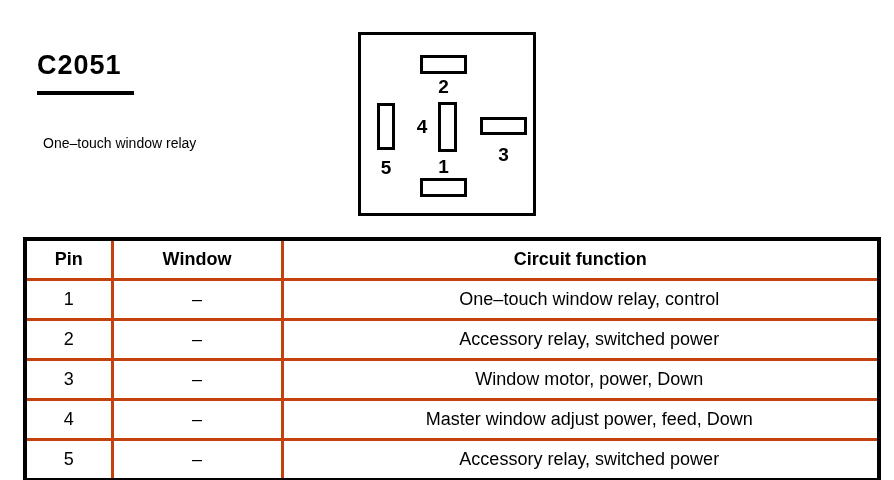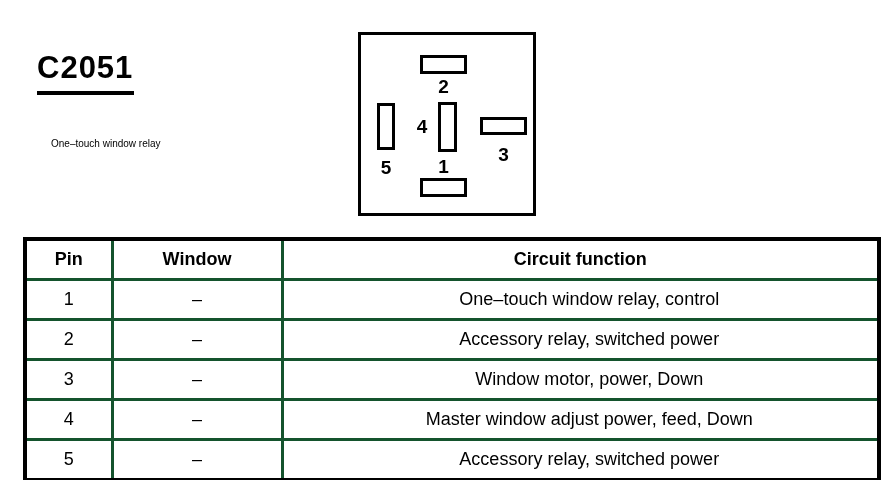--- a/index.html
+++ b/index.html
@@ -11,41 +11,40 @@
     color: #000000;
     font-family: "Liberation Sans", sans-serif;
     overflow: hidden;
   }
 
   
   .title {
     position: absolute;
     left: 37px;
     top: 50px;
-    font-size: 31px;
+    font-size: 27px;
     font-weight: bold;
     letter-spacing: 1px;
     text-align: right;
   }
   .title-underline {
     position: absolute;
     left: 37px;
     top: 91px;
     width: 97px;
     height: 4px;
     background: #000000;
   }
   .subtitle {
     position: absolute;
     left: 43px;
     top: 132px;
     width: 170px;
-    font-size: 10px;
+    font-size: 14px;
     line-height: 23px;
-    margin-left: 8px;
   }
 
   
   .connector {
     position: absolute;
     left: 358px;
     top: 32px;
     width: 178px;
     height: 184px;
     border: 3px solid #000000;
@@ -81,21 +80,21 @@
     position: absolute;
     left: 23px;
     top: 237px;
     width: 854px;
     border-collapse: collapse;
     table-layout: fixed;
     border: 4px solid #000000;
   }
   .pin-table th,
   .pin-table td {
-    border: 3px solid #14532d;
+    border: 3px solid #c2410c;
     height: 37px;
     padding: 0;
     font-size: 18px;
     vertical-align: middle;
     overflow: hidden;
     white-space: nowrap;
   }
   .pin-table th {
     font-weight: bold;
     text-align: center;

